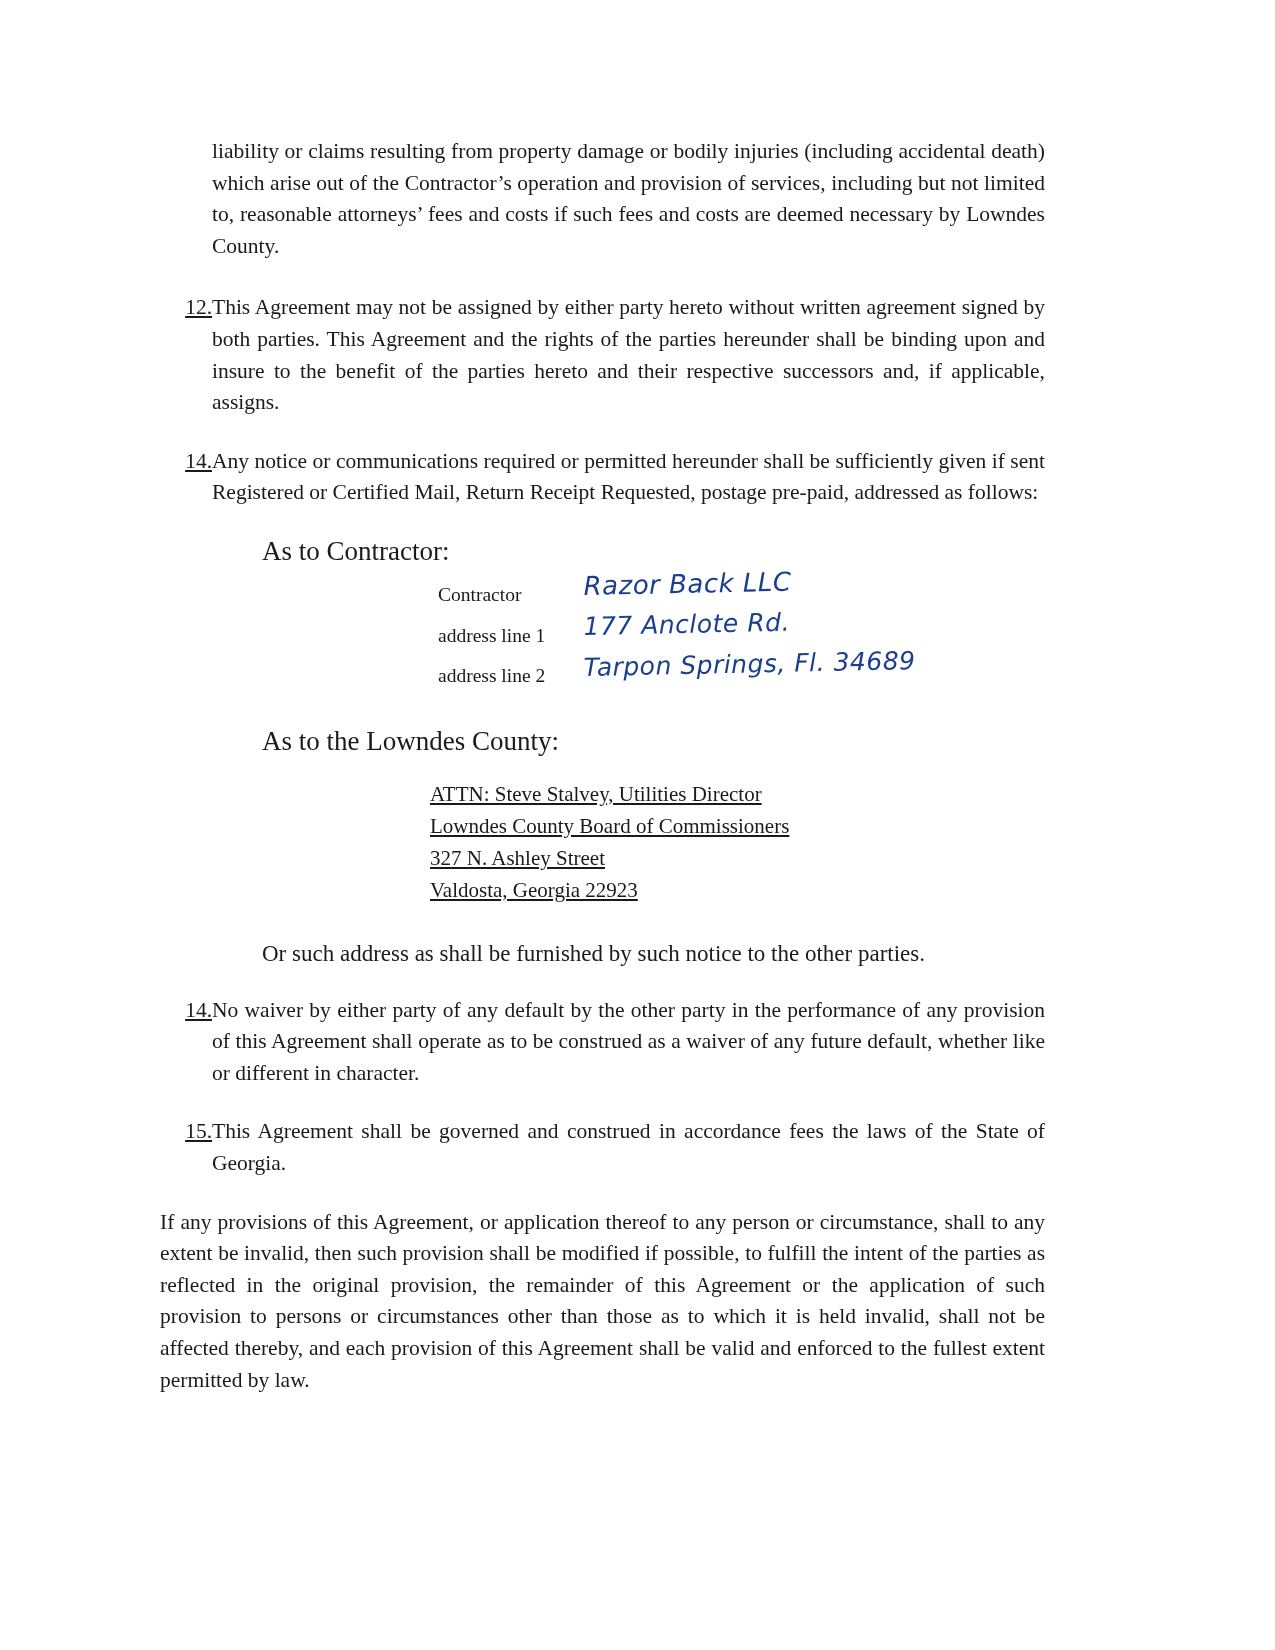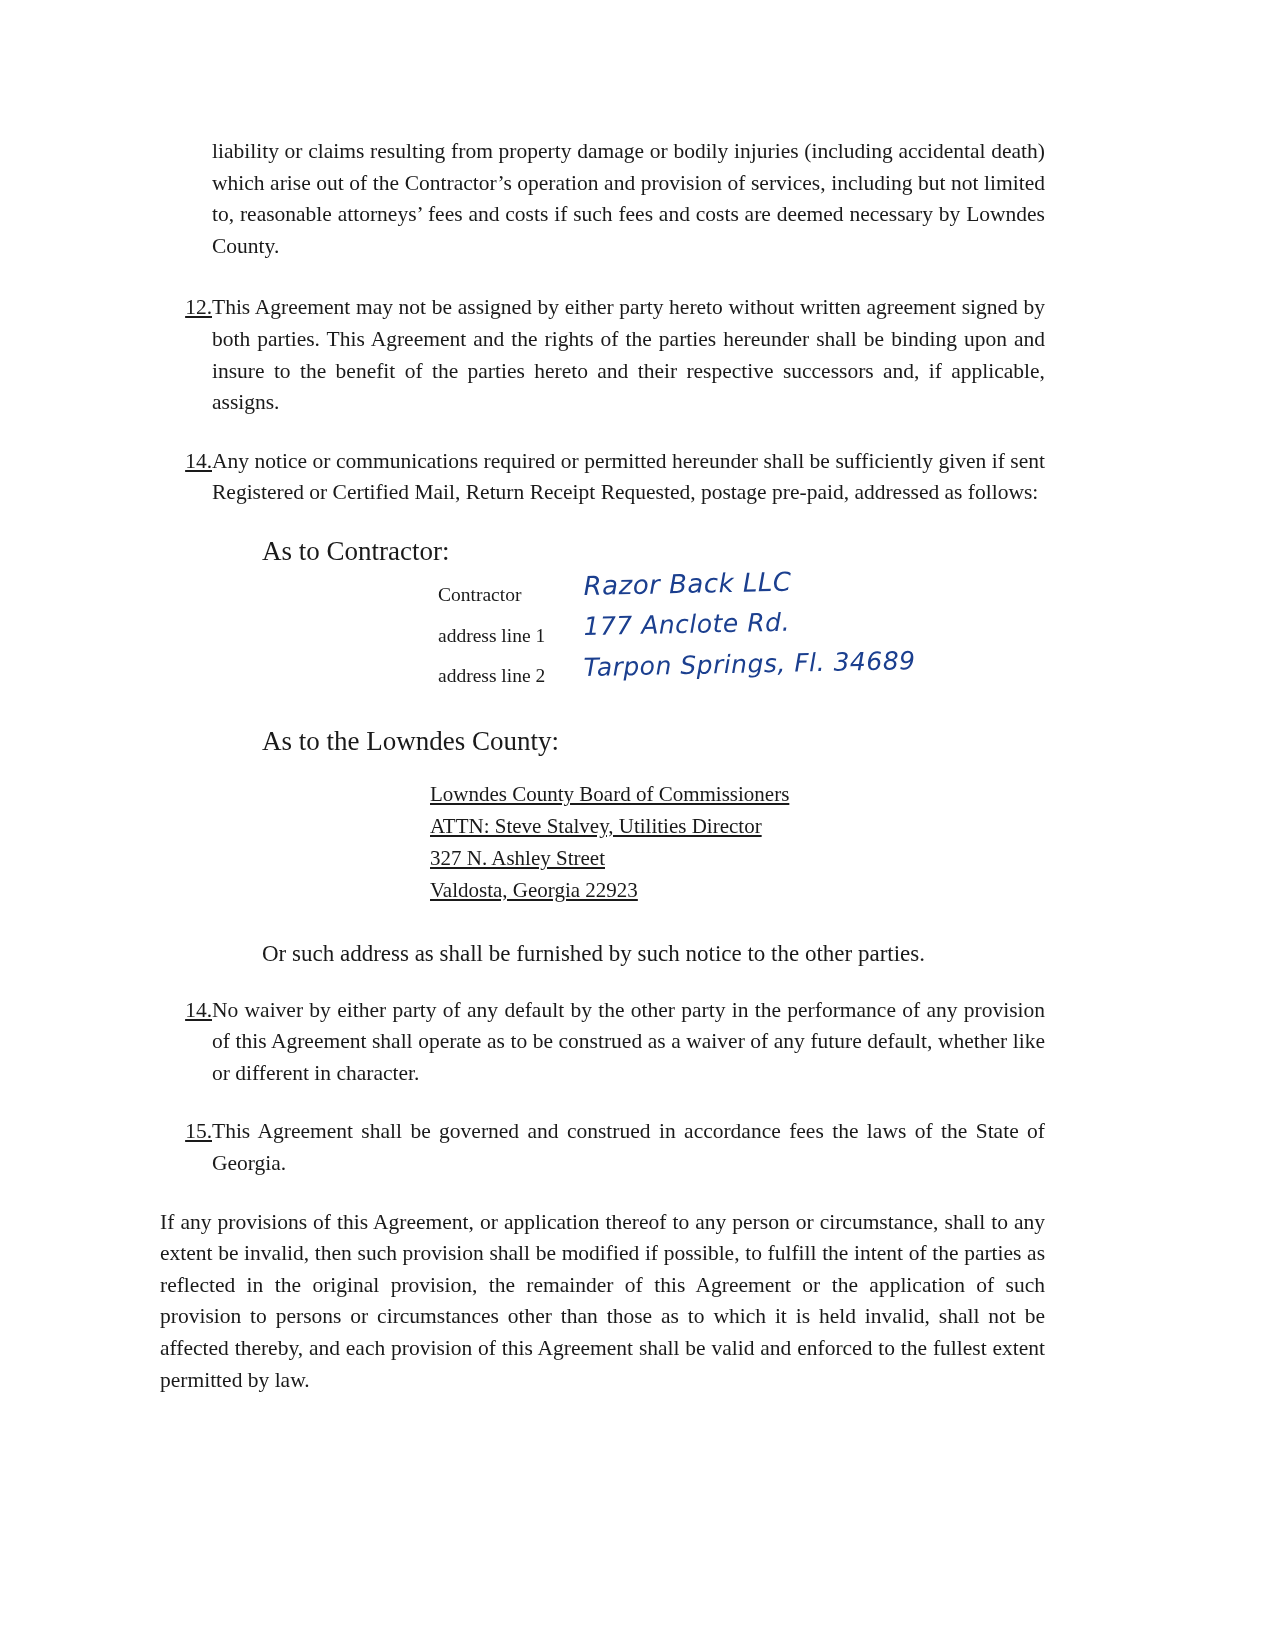--- a/index.html
+++ b/index.html
@@ -135,22 +135,22 @@
       </div>
     </div>
 
     <div class="spacer-md"></div>
 
     <div class="as-to">As to the Lowndes County:</div>
 
     <div class="spacer-sm"></div>
 
     <div class="addr-block">
+      <span class="addr-line"><div>ATTN: Steve Stalvey, Utilities Director</div></span>
       <span class="addr-line"><div>Lowndes County Board of Commissioners</div></span>
-      <span class="addr-line"><div>ATTN: Steve Stalvey, Utilities Director</div></span>
       <span class="addr-line"><div>327 N. Ashley Street</div></span>
       <span class="addr-line"><div>Valdosta, Georgia 22923</div></span>
     </div>
 
     <div class="spacer-md"></div>
 
     <div class="orsuch">Or such address as shall be furnished by such notice to the other parties.</div>
 
     <div class="para">
       <div class="num">14.</div>

